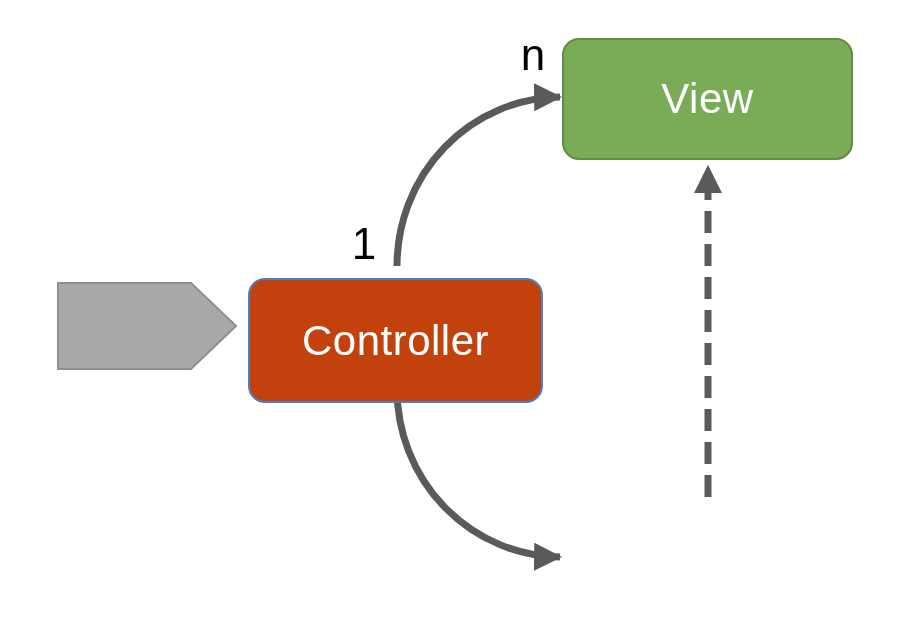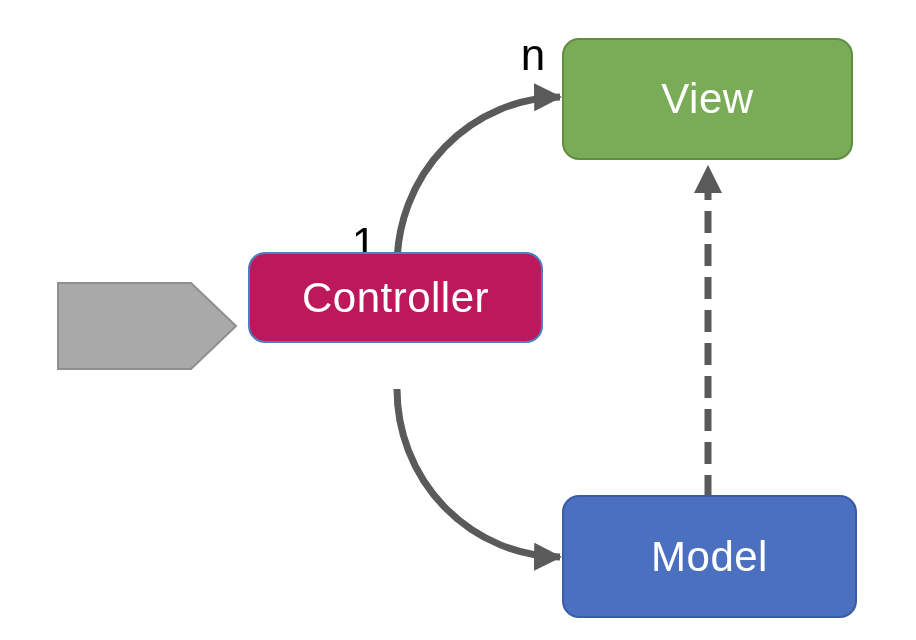--- a/index.html
+++ b/index.html
@@ -32,24 +32,24 @@
     font-weight: 400;
     letter-spacing: 0.5px;
     box-sizing: border-box;
   }
   .rounded {
     border-radius: 17px;
     border: 2px solid;
   }
   .node-controller {
     left: 248px;
-    top: 252px;
+    top: 278px;
     width: 295px;
-    height: 91px;
-    background: #be185d;
+    height: 125px;
+    background: #c2410c;
     border-color: #4D7EBE;
   }
   .node-view {
     left: 562px;
     top: 38px;
     width: 291px;
     height: 122px;
     background: #7AAB57;
     border-color: #5E8E3E;
   }
@@ -122,17 +122,14 @@
   </div>
 
   <div class="node rounded node-controller">
     <span>Controller</span>
   </div>
 
   <div class="node rounded node-view">
     <span>View</span>
   </div>
 
-  <div class="node rounded node-model">
-    <span>Model</span>
-  </div>
 
 </div>
 
 </body></html>

